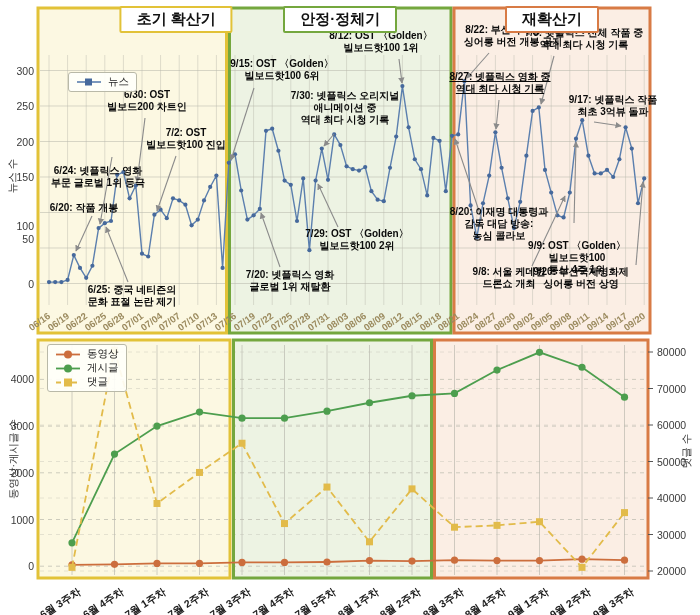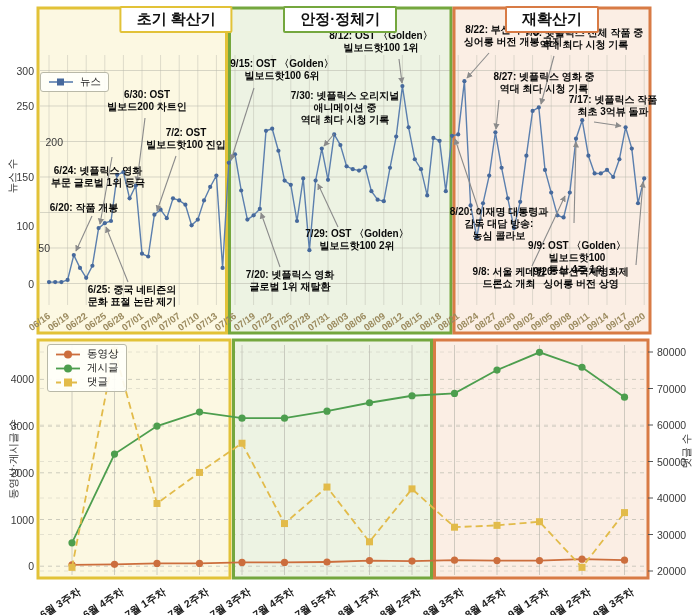--- a/index.html
+++ b/index.html
@@ -275,24 +275,24 @@
       <line x1="648" y1="571" x2="653" y2="571" stroke="#555" stroke-width="1"></line>
       <line x1="648" y1="534.5" x2="653" y2="534.5" stroke="#555" stroke-width="1"></line>
       <line x1="648" y1="498" x2="653" y2="498" stroke="#555" stroke-width="1"></line>
       <line x1="648" y1="461.5" x2="653" y2="461.5" stroke="#555" stroke-width="1"></line>
       <line x1="648" y1="425" x2="653" y2="425" stroke="#555" stroke-width="1"></line>
       <line x1="648" y1="388.5" x2="653" y2="388.5" stroke="#555" stroke-width="1"></line>
       <line x1="648" y1="352" x2="653" y2="352" stroke="#555" stroke-width="1"></line>
     </svg>
   <div id="overlay">
       <div class="ytick" style="left: 0px; top: 277.5px;">0</div>
-      <div class="ytick" style="left: 0px; top: 242px; padding-left: 16px;">50</div>
+      <div class="ytick" style="left: 0px; top: 233px;">50</div>
       <div class="ytick" style="left: 0px; top: 220px;">100</div>
       <div class="ytick" style="left: 0px; top: 171px;">150</div>
-      <div class="ytick" style="left: 0px; top: 135.5px; margin-left: 29px;">200</div>
+      <div class="ytick" style="left: 0px; top: 135.5px;">200</div>
       <div class="ytick" style="left: 0px; top: 100px;">250</div>
       <div class="ytick" style="left: 0px; top: 64.5px;">300</div>
       <div class="axtitle" style="left: -22px; top: 169px; width: 70px;">뉴스 수</div>
       <div class="xdate" style="left: -11px; top: 309px;">06/16</div>
       <div class="xdate" style="left: 7.6px; top: 309px;">06/19</div>
       <div class="xdate" style="left: 26.2px; top: 309px;">06/22</div>
       <div class="xdate" style="left: 44.8px; top: 309px;">06/25</div>
       <div class="xdate" style="left: 63.4px; top: 309px;">06/28</div>
       <div class="xdate" style="left: 82px; top: 309px;">07/01</div>
       <div class="xdate" style="left: 100.6px; top: 309px;">07/04</div>
@@ -318,21 +318,21 @@
       <div class="xdate" style="left: 472.6px; top: 309px;">09/02</div>
       <div class="xdate" style="left: 491.2px; top: 309px;">09/05</div>
       <div class="xdate" style="left: 509.8px; top: 309px;">09/08</div>
       <div class="xdate" style="left: 528.4px; top: 309px;">09/11</div>
       <div class="xdate" style="left: 547px; top: 309px;">09/14</div>
       <div class="xdate" style="left: 565.6px; top: 309px;">09/17</div>
       <div class="xdate" style="left: 584.2px; top: 309px;">09/20</div>
       <div class="hdr" style="left: 132.25px; top: 6px; border-color: rgb(226, 194, 56); margin-left: 44px;">초기 확산기</div>
       <div class="hdr" style="left: 340.25px; top: 6px; border-color: rgb(116, 167, 62);">안정·정체기</div>
       <div class="hdr" style="left: 552px; top: 6px; border-color: rgb(216, 123, 69);">재확산기</div>
-      <div class="legend" style="left: 40px; top: 72px;">
+      <div class="legend" style="left: 68px; top: 72px;">
         <div class="legrow">
           <svg width="26" height="10">
             <line x1="1" y1="5" x2="25" y2="5" stroke="#5b7fae" stroke-width="1.6"></line>
             <rect x="9" y="1.5" width="7" height="7" fill="#46699c"></rect>
           </svg>
           <span class="leglab">뉴스</span>
         </div>
       </div>
       <div class="ann" style="left: 84px; top: 202px;">6/20: 작품 개봉</div>
       <div class="ann" style="left: 98px; top: 127px; margin-top: 38px;">6/24: 넷플릭스 영화
@@ -351,23 +351,23 @@
 빌보드핫100 2위</div>
       <div class="ann" style="left: 345px; top: 90px;">7/30: 넷플릭스 오리지널
 애니메이션 중
 역대 최다 시청 기록</div>
       <div class="ann" style="left: 381px; top: 30px;">8/12: OST 〈Golden〉
 빌보드핫100 1위</div>
       <div class="ann" style="left: 513px; top: 24px;">8/22: 부산국제영화제
 싱어롱 버전 개봉 공지</div>
       <div class="ann" style="left: 584px; top: 27px;">7/3: 넷플릭스 전체 작품 중
 역대 최다 시청 기록</div>
-      <div class="ann" style="left: 544px; top: 71px;">8/27: 넷플릭스 영화 중
+      <div class="ann" style="left: 500px; top: 71px; text-decoration: underline;">8/27: 넷플릭스 영화 중
 역대 최다 시청 기록</div>
-      <div class="ann" style="left: 613px; top: 94px;">7/17: 넷플릭스 작품
+      <div class="ann" style="left: 613px; top: 94px;">9/17: 넷플릭스 작품
 최초 3억뷰 돌파</div>
       <div class="ann" style="left: 499px; top: 206px;">8/20: 이재명 대통령과
 감독 대담 방송:
 농심 콜라보</div>
       <div class="ann" style="left: 577px; top: 224px; margin-top: 16px;">9/9: OST 〈Golden〉
 빌보드핫100
 통산 4주 1위</div>
       <div class="ann" style="left: 509px; top: 266px;">9/8: 서울 케데헌
 드론쇼 개최</div>
       <div class="ann" style="left: 581px; top: 266px;">9/20: 부산국제영화제

